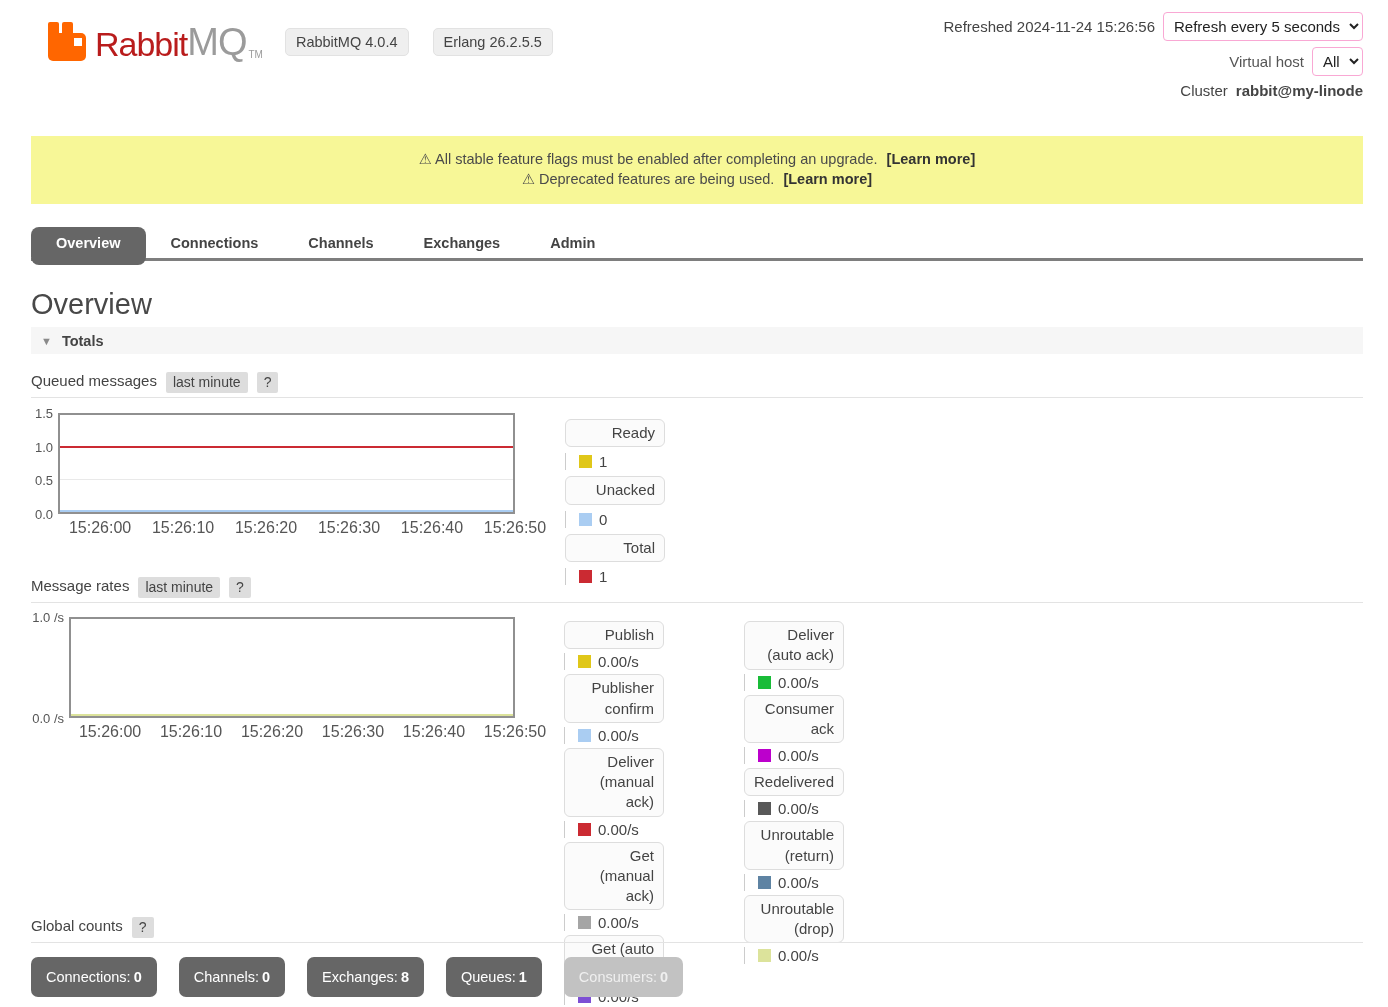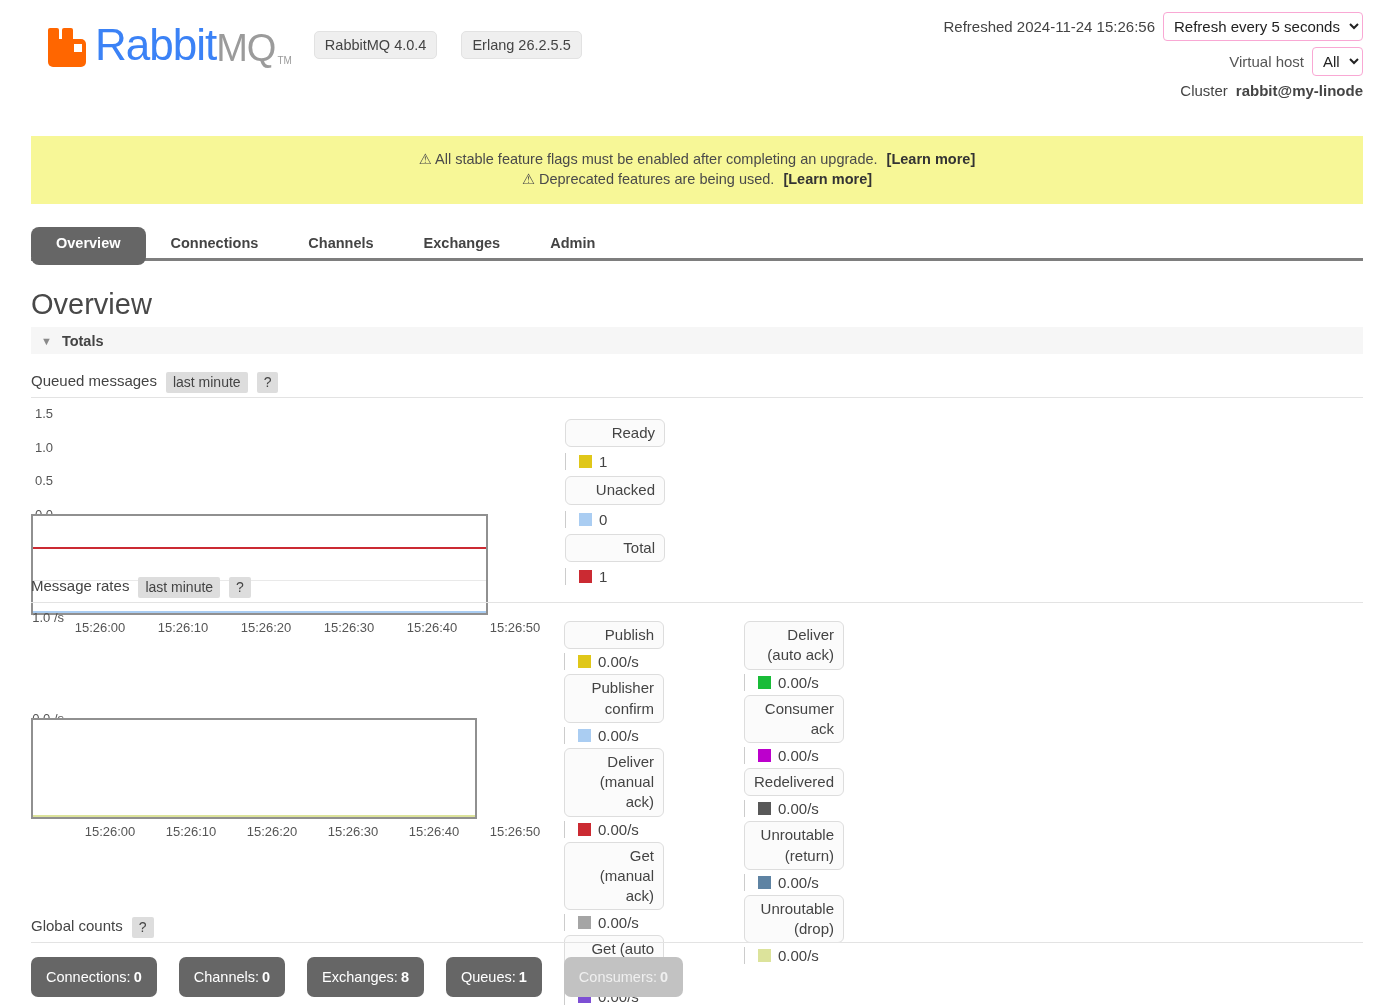--- a/index.html
+++ b/index.html
@@ -3,21 +3,21 @@
 <meta charset="utf-8">
 <style>
   * { margin:0; padding:0; box-sizing:border-box; }
   html,body { background:#fff; font-family:"Liberation Sans", sans-serif; color:#444; }
   .page { position:relative; width:1388px; height:1007px; overflow:hidden; background:#fff; }
 
   
   .topbar { position:absolute; top:12px; left:45px; right:25px; }
   .brand { position:absolute; left:0; top:8px; display:flex; align-items:center; }
   .logo { display:flex; align-items:flex-end; text-decoration:none; cursor:pointer; }
-  .logo-rabbit { font-size:44px; color:#3b82f6; letter-spacing:-1px; }
+  .logo-rabbit { font-size:34px; color:#b91c1c; letter-spacing:-1px; }
   .logo-mq { font-size:38px; color:#9b9b9b; letter-spacing:-1px; }
   .logo-tm { font-size:10px; color:#9b9b9b; margin-left:2px; padding-bottom:4px; }
   .logo svg { margin-right:6px; }
   .ver-badge { background:#efefef; border:1px solid #e2e2e2; border-radius:5px; padding:5px 10px;
                font-size:14.5px; color:#444; margin-left:22px; white-space:nowrap; }
   .top-right { position:absolute; right:0; top:0; text-align:right; font-size:15px; color:#444; }
   .tr-row { margin-bottom:6px; display:flex; justify-content:flex-end; align-items:center; gap:8px; }
   .tr-row select { font-family:"Liberation Sans", sans-serif; font-size:15px; color:#222;
                    border:1px solid #f9a8d4; border-radius:4px; background:#fff; padding:4px 6px; }
   .muted-label { color:#555; }
@@ -44,28 +44,28 @@
   .totals-bar { position:absolute; top:327px; left:31px; right:25px; height:27px; background:#f6f6f6;
                 display:flex; align-items:center; font-size:14.5px; font-weight:bold; color:#444; padding-left:10px; }
   .tri { color:#8a8a8a; font-size:11px; margin-right:10px; }
   .sec-head { position:absolute; left:31px; right:25px; height:26px; border-bottom:1px solid #e3e3e3;
               display:flex; align-items:flex-start; gap:9px; font-size:15px; color:#444; }
   .mini-badge { background:#ddd; border-radius:2px; padding:2px 7px 3px; font-size:14px; color:#444; cursor:pointer; }
 
   
   .sec-body { position:absolute; left:31px; right:25px; display:flex; align-items:flex-start; }
   .chart-wrap { display:flex; flex-direction:column; }
-  .chart-top { display:flex;flex-direction:column; }
+  .chart-top { display:flex; }
   .yaxis { position:relative; }
   .ytick { position:absolute; right:5px; transform:translateY(-50%); font-size:13px; color:#555; white-space:nowrap; }
   .plot { position:relative; border:2px solid #909090; background:#fff; }
   .grid { position:absolute; left:0; right:0; height:1px; background:#e9e9e9; }
   .sline { position:absolute; left:0; right:0; height:2px; }
   .xaxis { position:relative; height:22px; }
-  .xtick { position:absolute; top:5px; transform:translateX(-50%); font-size:13px; color:#555; white-space:nowrap; }
+  .xtick { position:absolute; top:5px; transform:translateX(-50%); font-size:16px; color:#555; white-space:nowrap; }
 
   
   .legend { display:grid; grid-auto-rows:auto; }
   .lrow { display:contents; }
   .lbl-cell { width:113px; display:flex; align-items:center; }
   .lbtn { width:100px; background:#fbfbfb; border:1px solid #ddd; border-radius:6px; color:#444;
           font-size:15px; font-family:"Liberation Sans", sans-serif; text-align:right;
           padding:3px 9px; margin:4px 0; line-height:1.35; cursor:pointer; }
   .lval { align-self:stretch; display:flex; align-items:center; border-left:1px solid #ccc;
           padding-left:13px; font-size:15px; color:#444; }

